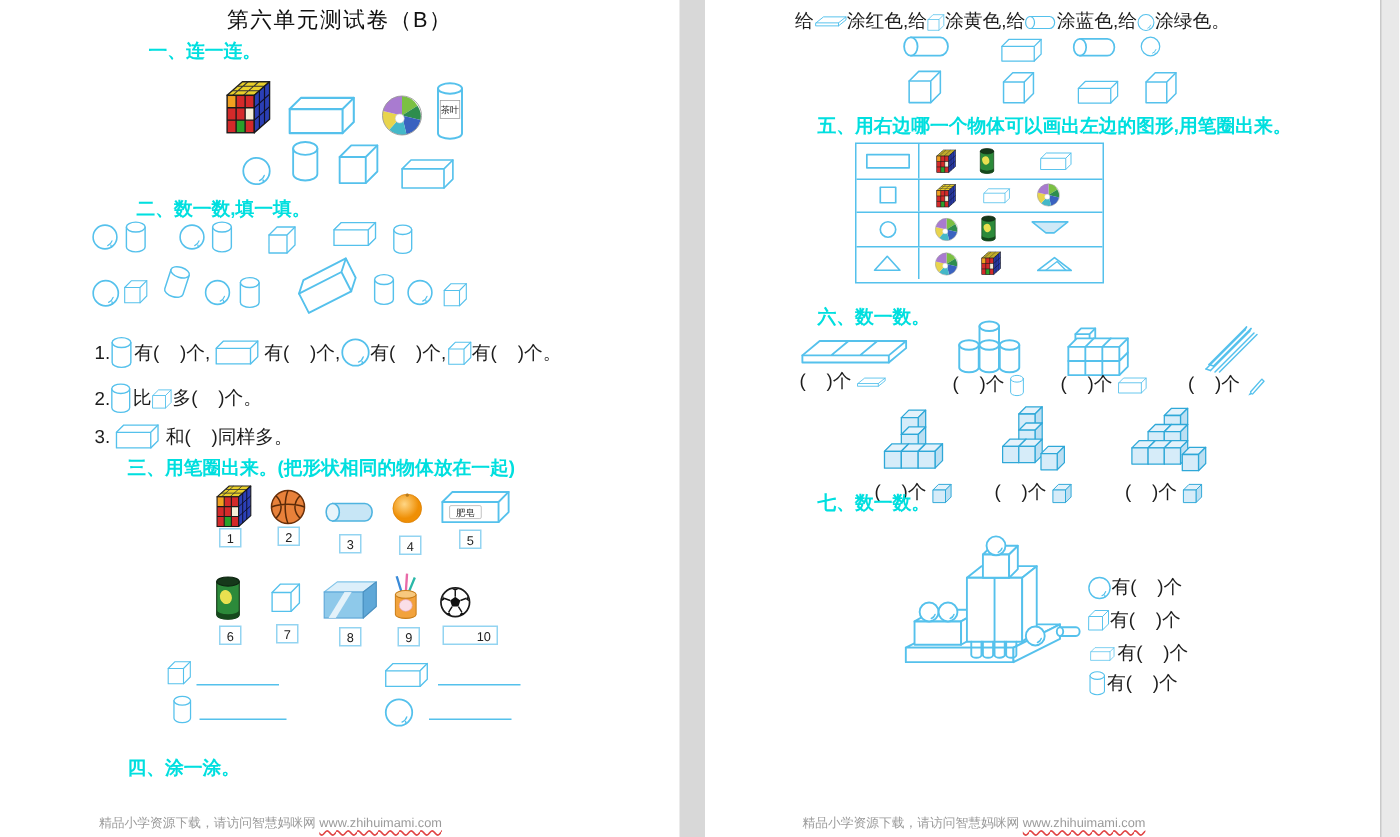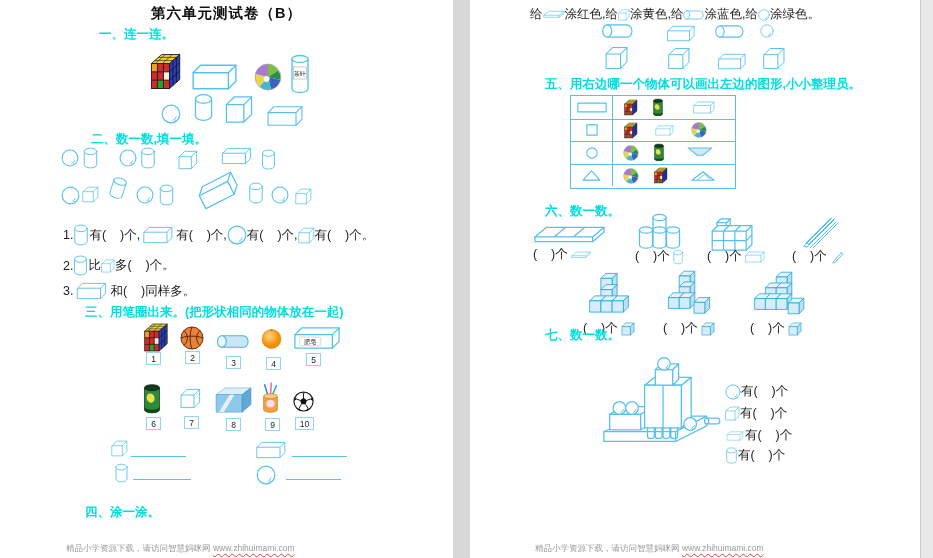--- a/index.html
+++ b/index.html
@@ -5,28 +5,28 @@
   html,body{margin:0;padding:0;}
   body{
     width:933px;height:558px;position:relative;overflow:hidden;
     background:#ffffff;
     font-family:"Liberation Sans", sans-serif;
   }
   .pg{position:absolute;top:0;height:558px;background:#fff;}
   .gutter{position:absolute;top:0;height:558px;background:var(--gutter);}
   .edge{position:absolute;top:0;height:558px;background:var(--edge);border-left:1px solid #c9c9c9;box-sizing:border-box;}
   .el{position:absolute;}
-  .title{left:0;width:453px;top:4px;text-align:center;font-size:14.5px;font-weight:700;color:#111;letter-spacing:1px;white-space:pre;}
+  .title{left:0;width:453px;top:4px;text-align:center;font-size:14.5px;font-weight:400;color:#111;letter-spacing:1px;white-space:pre;}
   .hd{color:var(--accent);font-weight:700;font-size:12.5px;white-space:pre;}
   .tx{color:var(--text);font-size:12.5px;white-space:pre;}
   .row{display:flex;align-items:center;}
   .row svg{flex:0 0 auto;}
   .blankrow{display:flex;align-items:center;gap:3px;}
   .numbox{border:1px solid #93d4f1;color:#222;font-size:8.5px;width:13px;height:11px;display:flex;align-items:center;justify-content:center;background:#fff;}
-  .numbox.w{width:17px;}
+  .numbox.w{width:17px;padding-left:18px;}
   .uline{border-bottom:1.3px solid var(--shape);height:0;}
   .ftr{font-size:8.5px;color:var(--footer);white-space:pre;}
   .ftr .url{color:var(--footer);text-decoration-line:underline;text-decoration-style:wavy;text-decoration-color:var(--wavy);text-decoration-thickness:1px;text-underline-offset:2px;}
   
   .ln{fill:#ffffff;stroke:var(--shape);stroke-width:1.3;stroke-linejoin:round;stroke-linecap:round;}
   .lnn{fill:none;stroke:var(--shape);stroke-width:1.3;stroke-linejoin:round;stroke-linecap:round;}
   .thin{stroke-width:1;}
   
   .tbl{position:absolute;border:1.4px solid var(--shape);box-sizing:border-box;background:#fff;}
   .trow{display:flex;height:22.6px;align-items:center;border-top:1.4px solid var(--shape);box-sizing:border-box;}
@@ -426,21 +426,21 @@
 <svg class="el" style="left:667px;top:47px" width="24" height="23">
     <use href="#sy-cube"></use>
   </svg>
 <svg class="el" style="left:714px;top:53px" width="36" height="17">
     <use href="#sy-cuboid"></use>
   </svg>
 <svg class="el" style="left:762px;top:47px" width="24" height="23">
     <use href="#sy-cube"></use>
   </svg>
 
-<div class="el hd" style="left:545px;top:76px">五、用右边哪一个物体可以画出左边的图形,小小整理员。</div>
+<div class="el hd" style="left:545px;top:76px">五、用右边哪一个物体可以画出左边的图形,用笔圈出来。</div>
 
 <div class="tbl" style="left:570px;top:95px;width:166px;height:94px">
   <div class="trow">
     <div class="tc1">
         <svg width="30" height="11">
           <use href="#sy-rect"></use>
         </svg>
       </div>
     <div class="tc2">
       <svg width="15" height="17">

